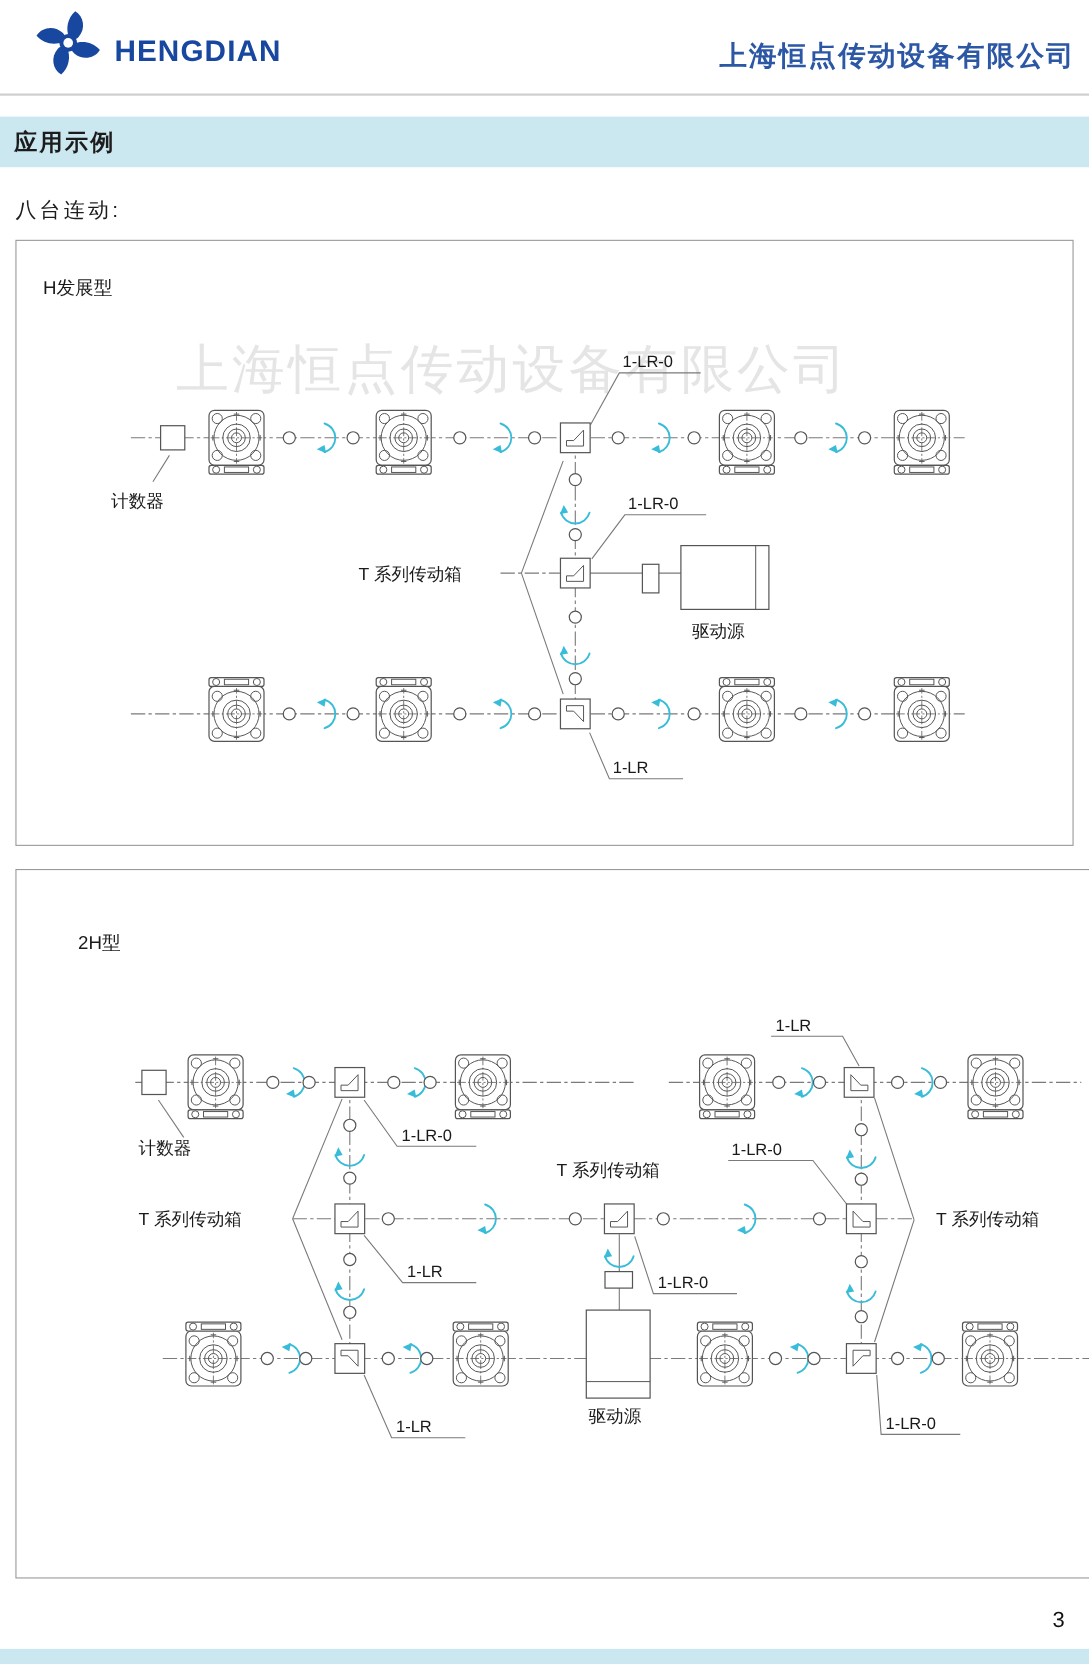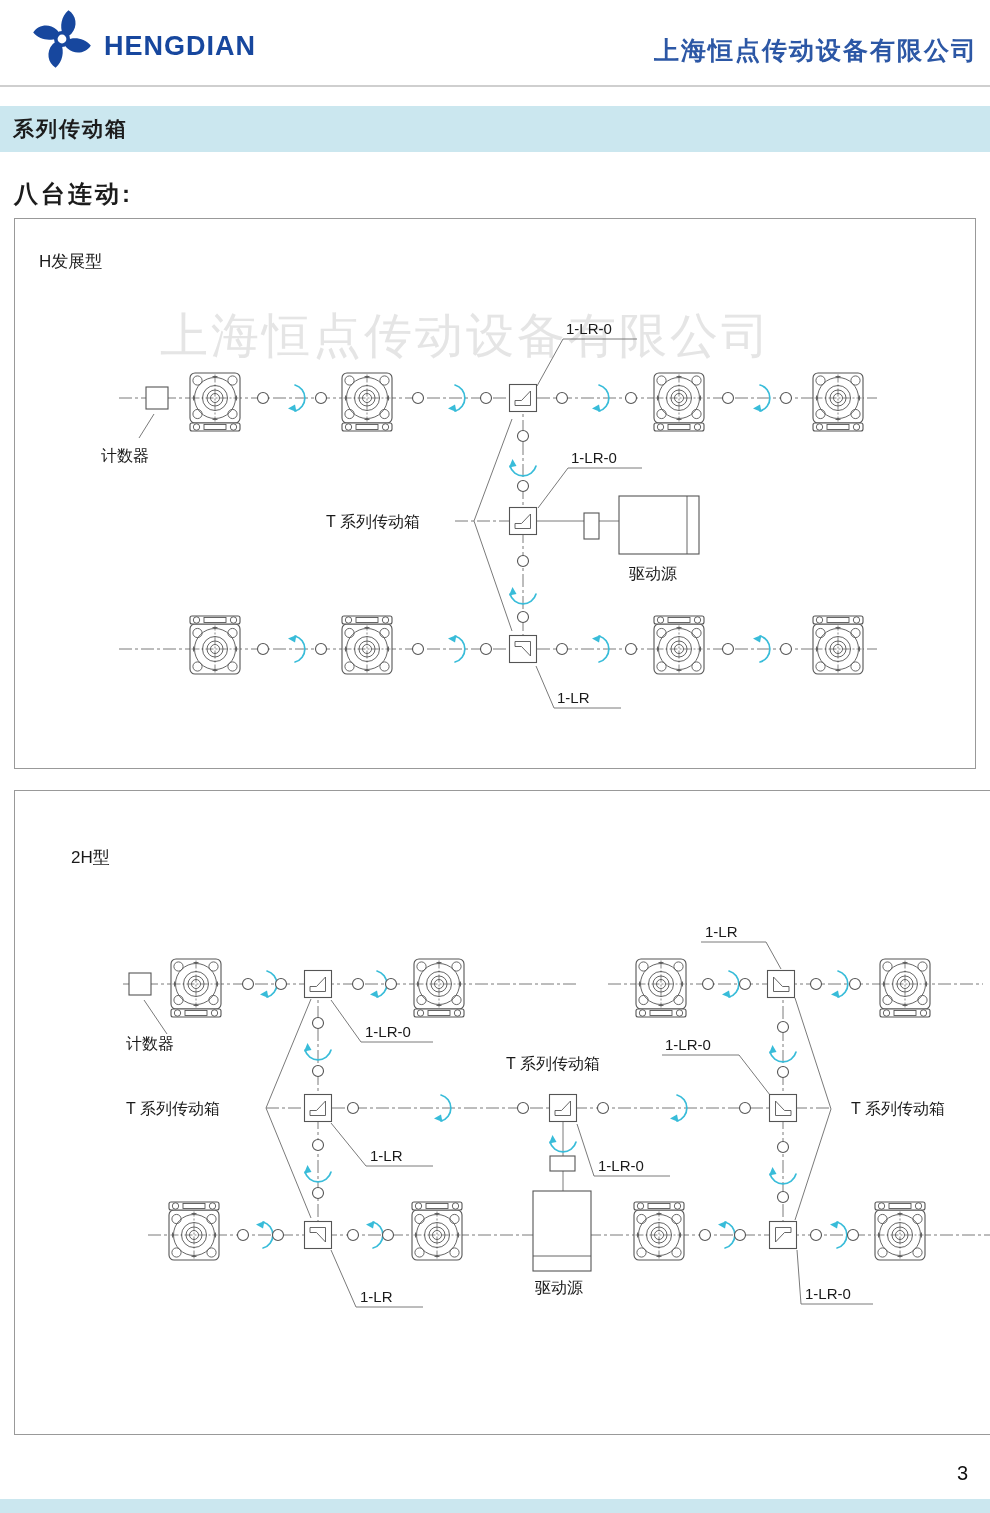--- a/index.html
+++ b/index.html
@@ -9,21 +9,21 @@
   
   .header{position:absolute;left:0;top:0;width:990px;height:85px;border-bottom:2px solid #cfcfcf;background:#fff;}
   .brand{position:absolute;left:30px;top:4px;display:flex;align-items:center;}
   .brand-name{font-size:27px;font-weight:bold;color:var(--brand_blue);letter-spacing:1px;margin-left:10px;margin-top:14px;}
   .company{position:absolute;right:12px;top:34px;font-family:"Liberation Serif",serif;font-weight:bold;font-size:25px;color:var(--company_blue);letter-spacing:2px;}
 
   
   .banner{position:absolute;left:0;top:106px;width:990px;height:46px;background:var(--banner_bg);display:flex;align-items:center;}
   .banner span{font-size:21px;font-weight:bold;color:#1c1c1c;margin-left:13px;letter-spacing:2px;}
 
-  .subtitle{position:absolute;left:14px;top:178px;font-size:24px;font-weight:700;color:#1c1c1c;letter-spacing:3px;}
+  .subtitle{position:absolute;left:14px;top:178px;font-size:19px;font-weight:400;color:#1c1c1c;letter-spacing:3px;}
 
   .frame{position:absolute;left:14px;border:1px solid var(--border_gray);background:#fff;}
   .frame1{top:218px;width:960px;height:549px;}
   .frame2{top:790px;width:960px;height:643px;padding-left:32px;}
   svg{display:block;}
 
   .pagenum{position:absolute;right:22px;top:1462px;font-size:20px;color:#111;}
   .footbar{position:absolute;left:0;top:1499px;width:990px;height:14px;background:var(--banner_bg);}
 
   
@@ -56,21 +56,21 @@
           <circle r="10"></circle>
         </g>
         <circle r="5.5" fill="#fff"></circle>
       </svg>
       <span class="brand-name">HENGDIAN</span>
     </div>
     <div class="company">上海恒点传动设备有限公司</div>
   </div>
 
   <div class="banner">
-    <span>系列传动箱</span>
+    <span>应用示例</span>
   </div>
 
   <div class="subtitle">八台连动:</div>
 
   <div class="frame frame1">
   <svg width="960" height="549" viewBox="0 0 960 549">
     <defs>
       <g id="gb">
         <rect x="-25" y="-25" width="50" height="50" rx="5" class="shape"></rect>
         <rect x="-25" y="25" width="50" height="8" rx="2" class="shape"></rect>

